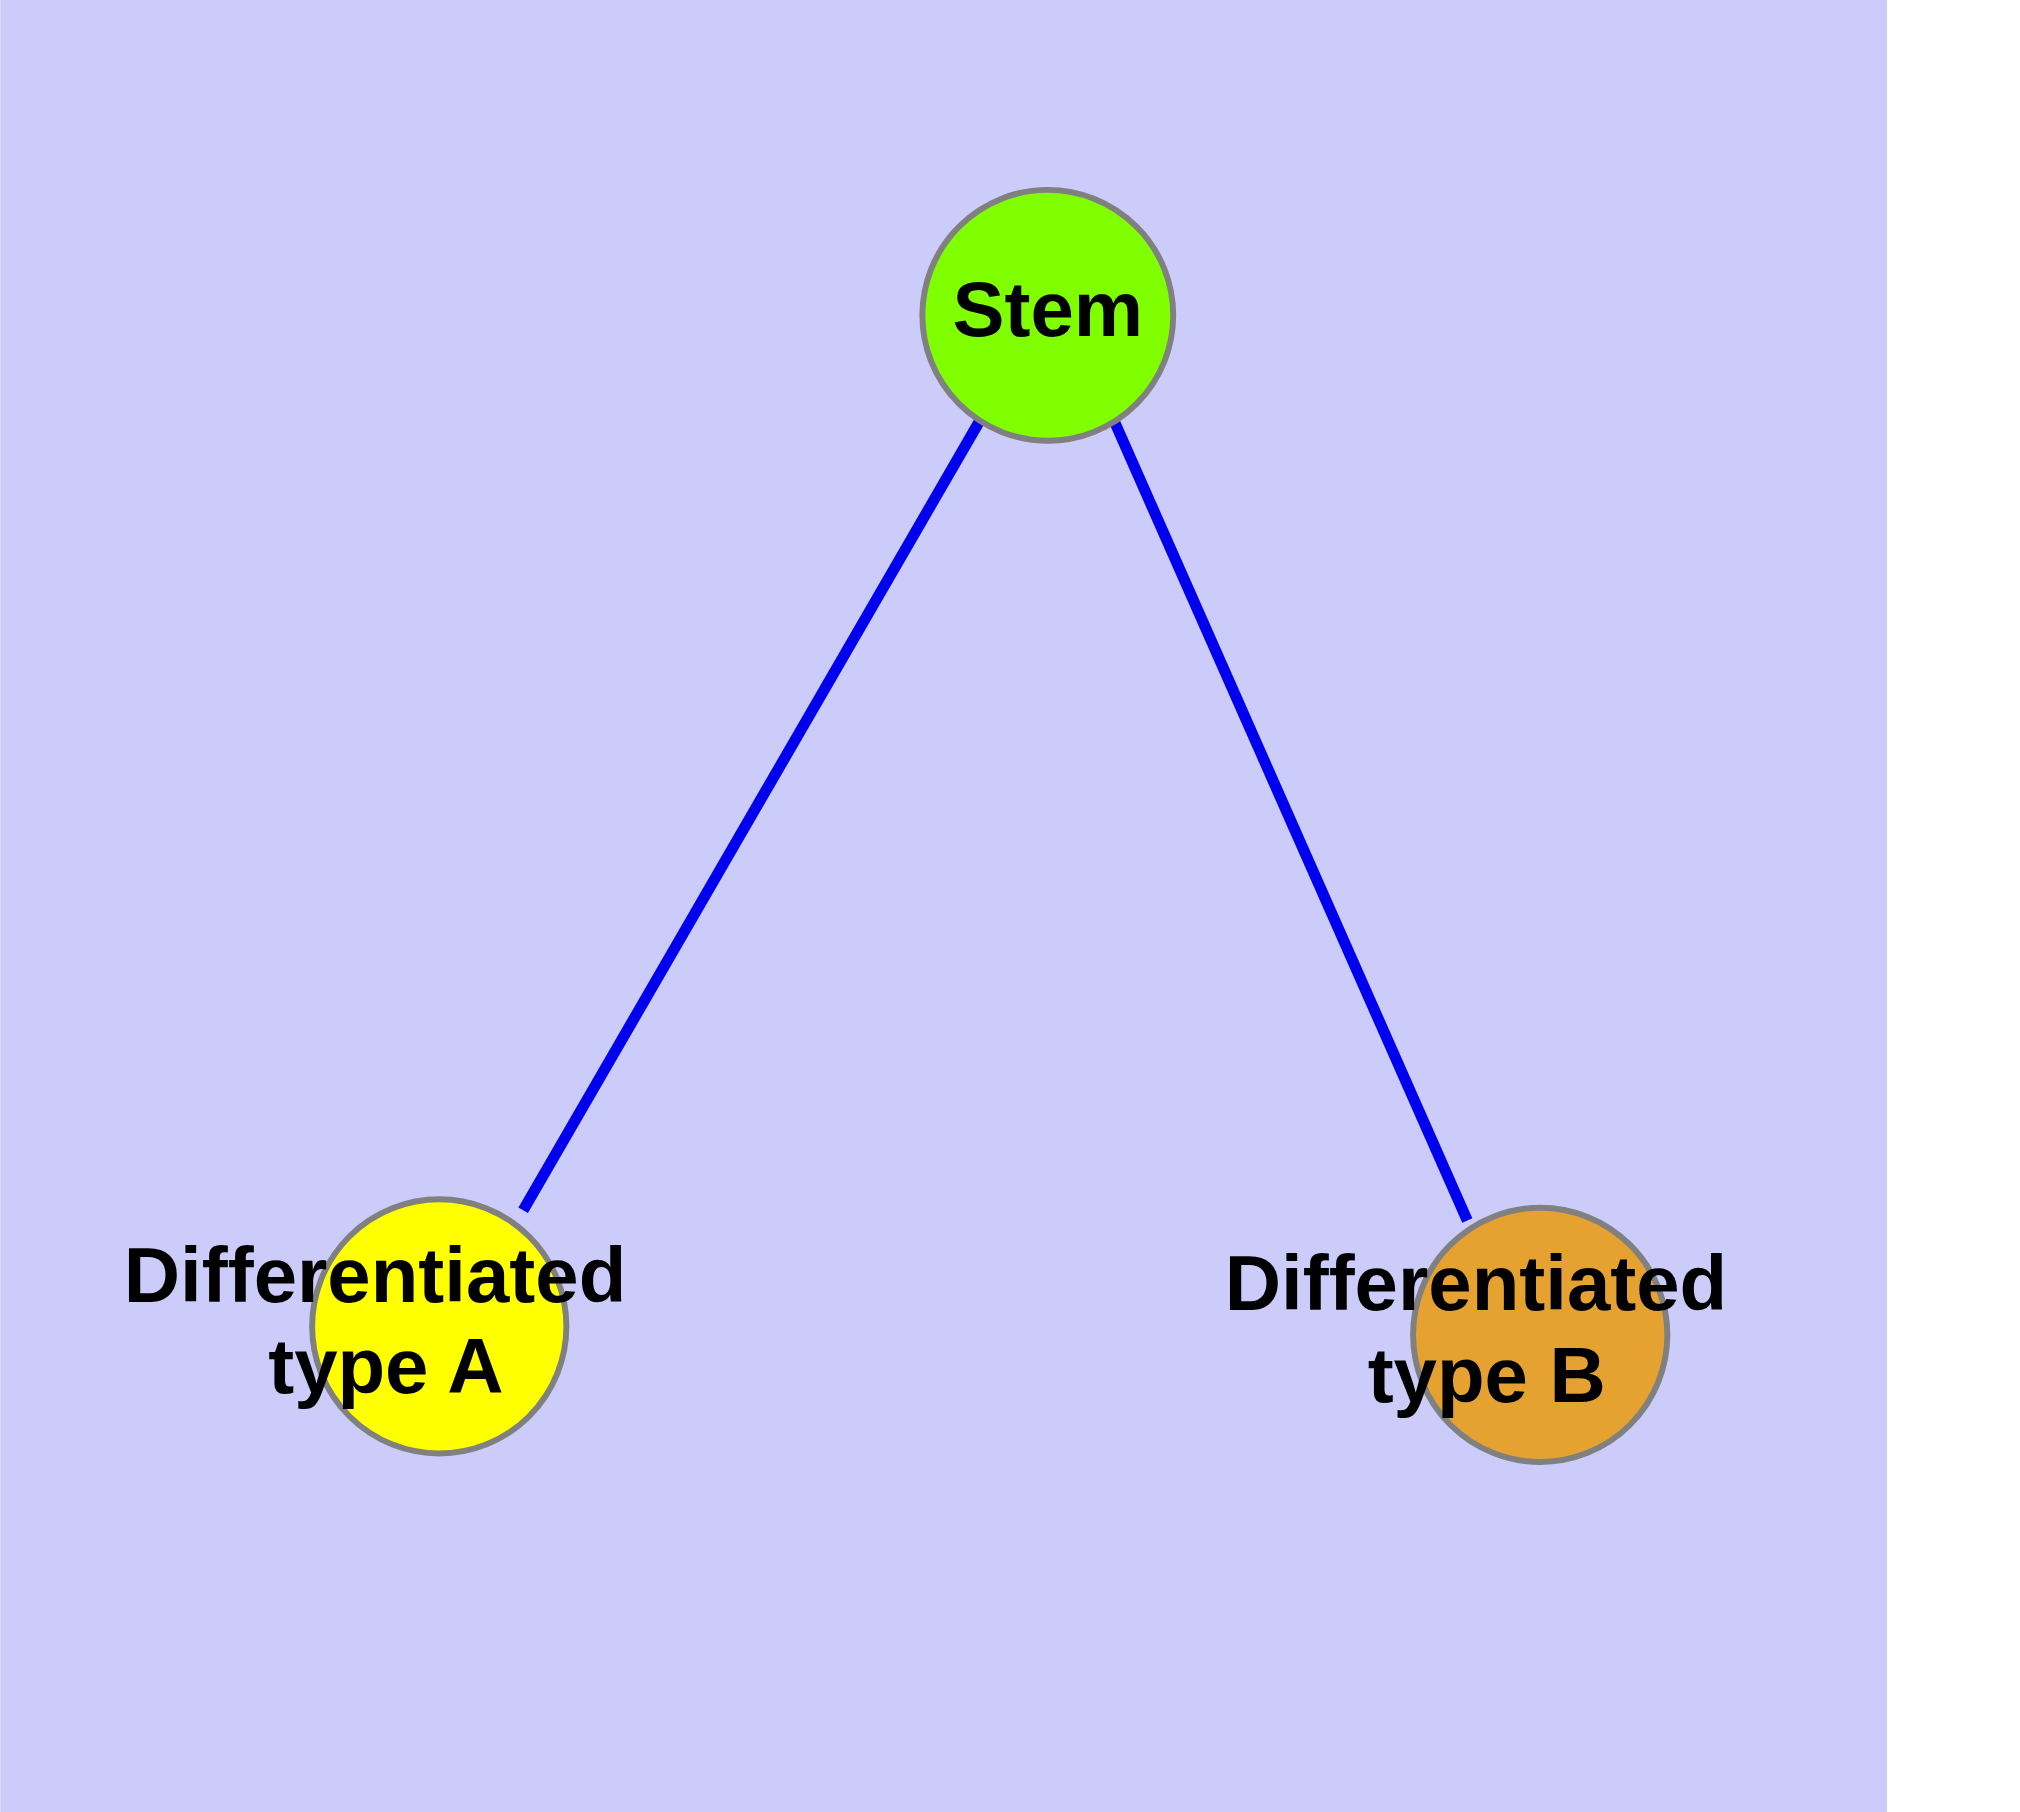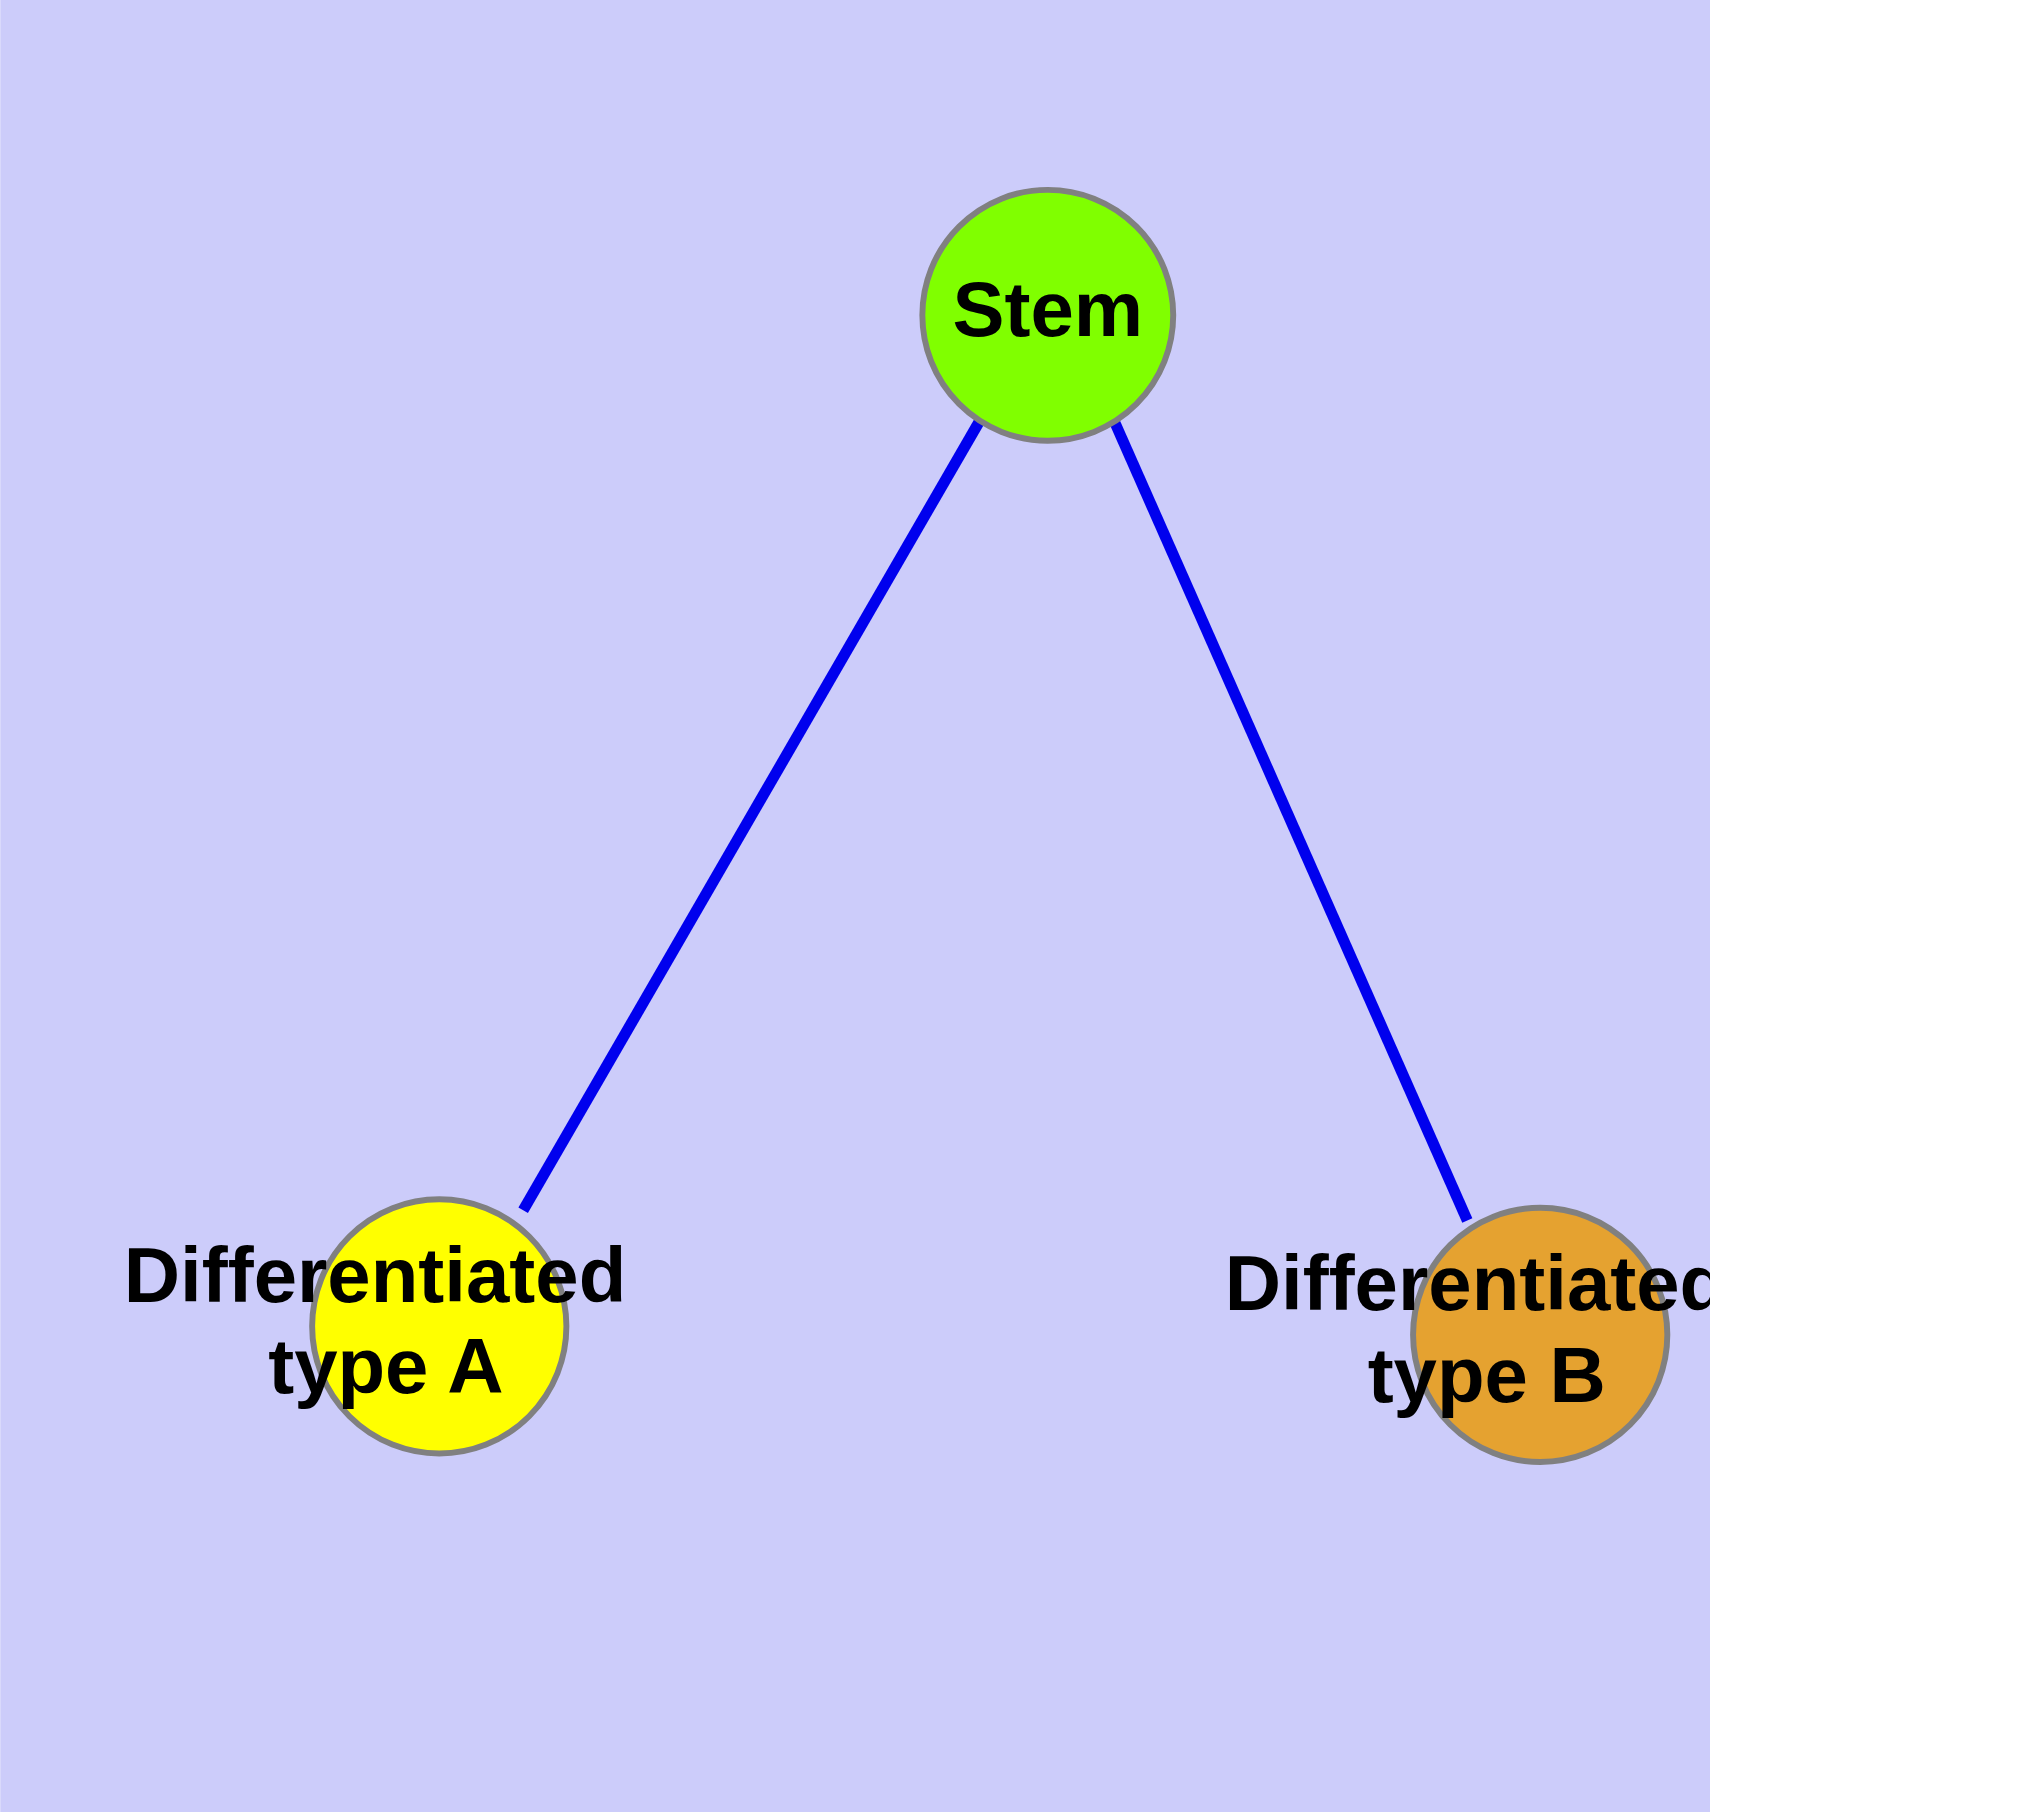--- a/index.html
+++ b/index.html
@@ -26,21 +26,21 @@
     font-family: "Liberation Sans", sans-serif;
     font-weight: bold;
     fill: #000000;
     text-anchor: middle;
     dominant-baseline: middle;
   }
 </style>
 </head>
 <body>
 
-<div id="canvas" style="width: 1710px; height: 1812px;">
+<div id="canvas" style="width: 1887px; height: 1812px;">
   <svg id="graph-svg" viewBox="0 0 2384 2138">
 
     <rect id="bg-rect" x="0" y="0" width="2384" height="2138" fill="#ccccfa"></rect>
 
     <g id="edges-layer">
       <line id="edge-0" x1="1156" y1="496" x2="617" y2="1428" stroke="#0000ee" stroke-width="13" stroke-linecap="butt"></line>
       <line id="edge-1" x1="1314" y1="496" x2="1731" y2="1440" stroke="#0000ee" stroke-width="13" stroke-linecap="butt"></line>
     </g>
 
     <g id="nodes-layer">

